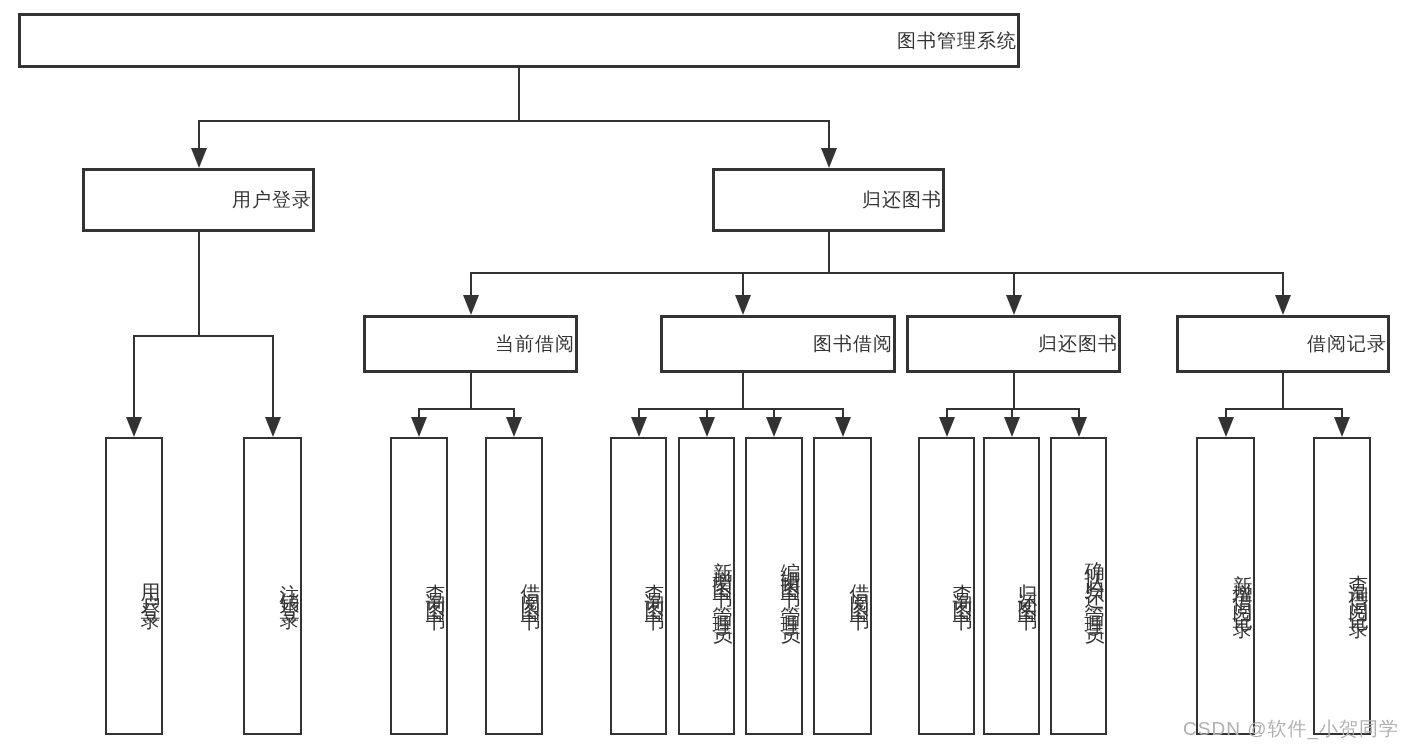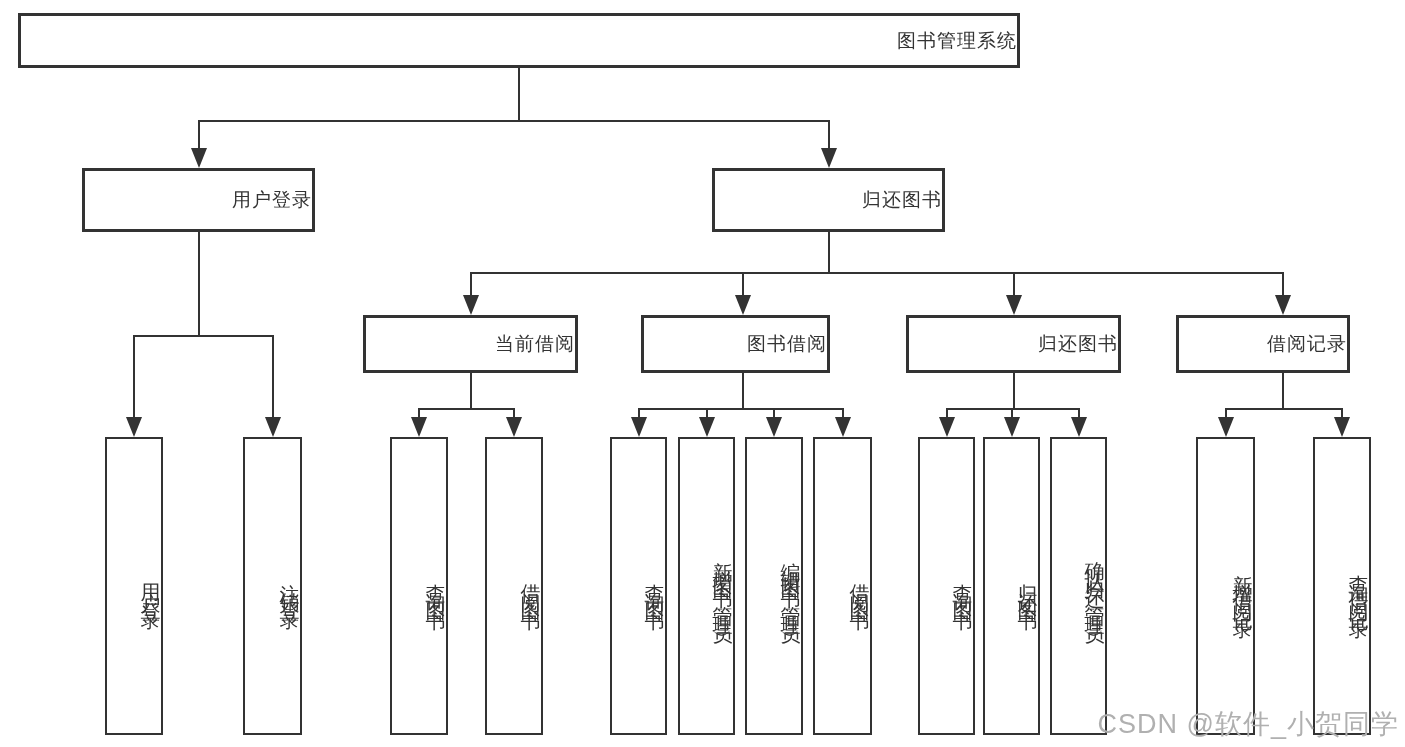--- a/index.html
+++ b/index.html
@@ -50,21 +50,21 @@
     height: 0;
     border-left: 8px solid transparent;
     border-right: 8px solid transparent;
     border-top: 20px solid var(--line, #333333);
   }
 
   .watermark {
     position: absolute;
     right: 6px;
     bottom: 5px;
-    font-size: 27px;
+    font-size: 19px;
     color: var(--wm, #b0b0b0);
     letter-spacing: 1px;
     z-index: 5;
     white-space: nowrap;
   }
 </style>
 </head>
 <body>
 
 <div class="canvas">
@@ -126,27 +126,27 @@
     </div>
     <div class="node horizontal-node" style="left: 82px; top: 168px; width: 233px; height: 64px;">
       <span class="node-label">用户登录</span>
     </div>
     <div class="node horizontal-node" style="left: 712px; top: 168px; width: 233px; height: 64px;">
       <span class="node-label">归还图书</span>
     </div>
     <div class="node horizontal-node" style="left: 363px; top: 315px; width: 215px; height: 58px;">
       <span class="node-label">当前借阅</span>
     </div>
-    <div class="node horizontal-node" style="left: 641px; top: 315px; width: 189px; height: 58px; padding-left: 39px;">
+    <div class="node horizontal-node" style="left: 660px; top: 315px; width: 236px; height: 58px; padding-left: 39px;">
       <span class="node-label">图书借阅</span>
     </div>
     <div class="node horizontal-node" style="left: 906px; top: 315px; width: 215px; height: 58px;">
       <span class="node-label">归还图书</span>
     </div>
-    <div class="node horizontal-node" style="left: 1176px; top: 315px; width: 174px; height: 58px;">
+    <div class="node horizontal-node" style="left: 1176px; top: 315px; width: 214px; height: 58px;">
       <span class="node-label">借阅记录</span>
     </div>
     <div class="node vertical-node" style="left: 105px; top: 437px; width: 58px; height: 298px;">
       <span class="node-label">用户登录</span>
     </div>
     <div class="node vertical-node" style="left: 243px; top: 437px; width: 59px; height: 298px;">
       <span class="node-label">注销登录</span>
     </div>
     <div class="node vertical-node" style="left: 390px; top: 437px; width: 58px; height: 298px;">
       <span class="node-label">查询图书</span>

